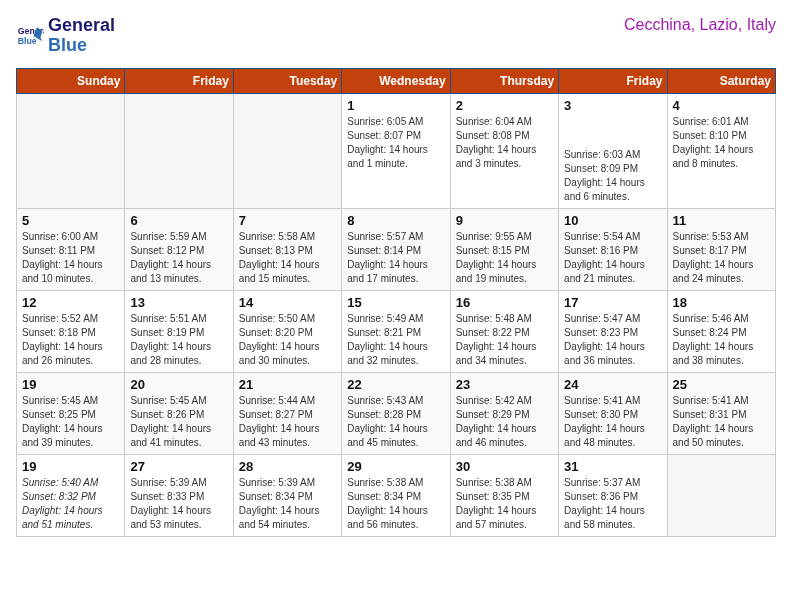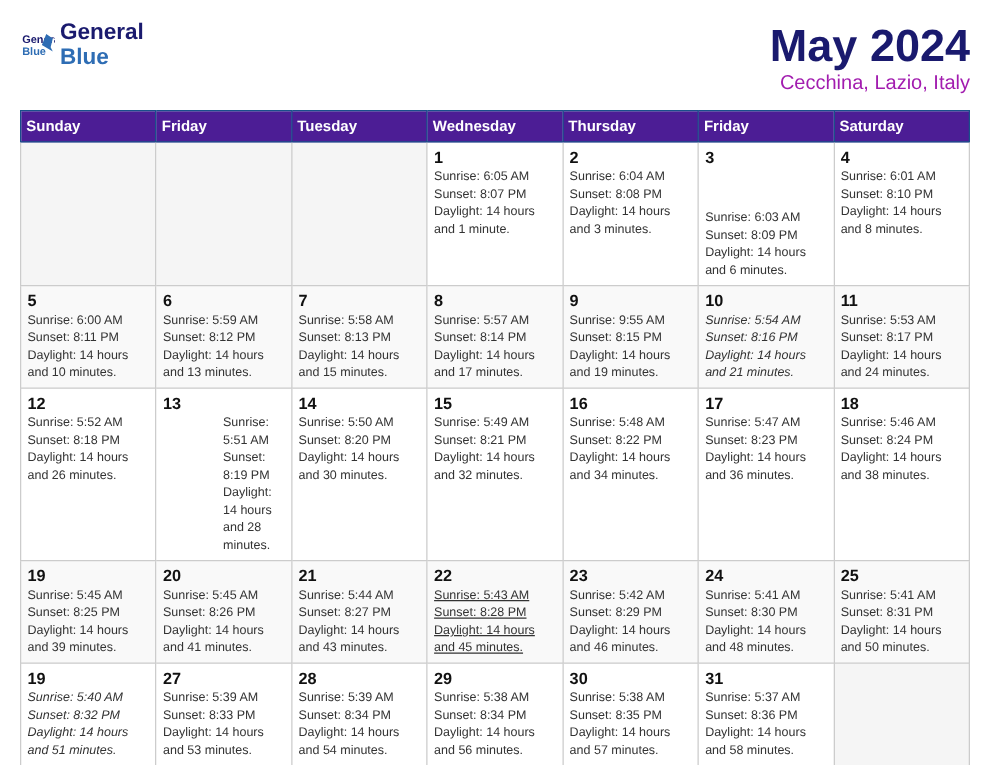--- a/index.html
+++ b/index.html
@@ -45,23 +45,23 @@
     .subtitle {
       font-size: 16px;
       color: #a21caf;
     }
     .calendar {
       width: 100%;
       border-collapse: collapse;
       font-size: 11px;
     }
     .calendar thead th {
-      background: #4c1d95;
+      background: #c2410c;
       color: #fff;
-      text-align: left;
+      text-align: right;
       padding: 5px 4px;
       font-size: 12px;
       border: 1px solid #1a4f8a;
     }
     .calendar tbody td {
       border: 1px solid #ccc;
       vertical-align: top;
       padding: 4px 5px;
       width: 14.28%;
       min-height: 80px;
@@ -97,21 +97,20 @@
       <polygon points="24,6 30,10 28,18 30,22 20,16" fill="#2e6db4"></polygon>
     </svg>
     <div>
       <div class="logo-text">
         <div>General</div>
         <div><span>Blue</span></div>
       </div>
     </div>
   </div>
   <div class="title-block">
-    <div class="main-title">May 2024</div>
     <div class="subtitle">Cecchina, Lazio, Italy</div>
   </div>
 </div>
 
 <table class="calendar">
   <thead>
     <tr>
     <th>Sunday</th>
         <th>Friday</th>
         <th>Tuesday</th>
@@ -186,21 +185,21 @@
         </td>
         <td>
           <div class="day-number">9</div>
           <div class="day-info" style="white-space: pre-line;">Sunrise: 9:55 AM
 Sunset: 8:15 PM
 Daylight: 14 hours
 and 19 minutes.</div>
         </td>
         <td>
           <div class="day-number">10</div>
-          <div class="day-info" style="white-space: pre-line; font-style: italic;">Sunrise: 5:54 AM
+          <div class="day-info" style="white-space: pre-line;">Sunrise: 5:54 AM
 Sunset: 8:16 PM
 Daylight: 14 hours
 and 21 minutes.</div>
         </td>
         <td>
           <div class="day-number">11</div>
           <div class="day-info" style="white-space: pre-line;">Sunrise: 5:53 AM
 Sunset: 8:17 PM
 Daylight: 14 hours
 and 24 minutes.</div>
@@ -209,21 +208,21 @@
       <tr>
         <td>
           <div class="day-number">12</div>
           <div class="day-info" style="white-space: pre-line;">Sunrise: 5:52 AM
 Sunset: 8:18 PM
 Daylight: 14 hours
 and 26 minutes.</div>
         </td>
         <td>
           <div class="day-number">13</div>
-          <div class="day-info" style="white-space: pre-line; margin-left: 48px;">Sunrise: 5:51 AM
+          <div class="day-info" style="white-space: pre-line;">Sunrise: 5:51 AM
 Sunset: 8:19 PM
 Daylight: 14 hours
 and 28 minutes.</div>
         </td>
         <td>
           <div class="day-number">14</div>
           <div class="day-info" style="white-space: pre-line;">Sunrise: 5:50 AM
 Sunset: 8:20 PM
 Daylight: 14 hours
 and 30 minutes.</div>
@@ -274,21 +273,21 @@
         </td>
         <td>
           <div class="day-number">21</div>
           <div class="day-info" style="white-space: pre-line;">Sunrise: 5:44 AM
 Sunset: 8:27 PM
 Daylight: 14 hours
 and 43 minutes.</div>
         </td>
         <td>
           <div class="day-number">22</div>
-          <div class="day-info" style="white-space: pre-line; text-decoration: underline;">Sunrise: 5:43 AM
+          <div class="day-info" style="white-space: pre-line;">Sunrise: 5:43 AM
 Sunset: 8:28 PM
 Daylight: 14 hours
 and 45 minutes.</div>
         </td>
         <td>
           <div class="day-number">23</div>
           <div class="day-info" style="white-space: pre-line;">Sunrise: 5:42 AM
 Sunset: 8:29 PM
 Daylight: 14 hours
 and 46 minutes.</div>

